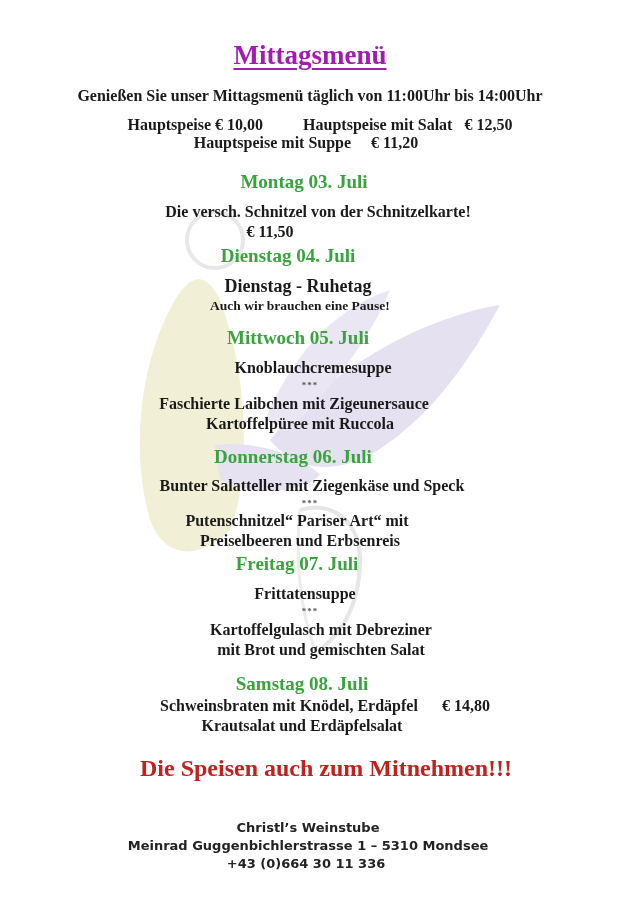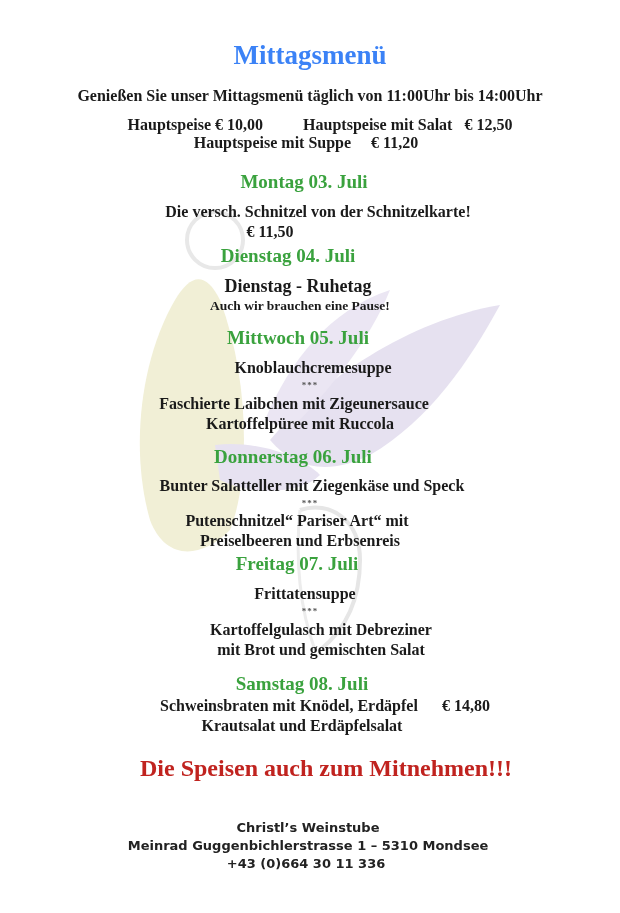--- a/index.html
+++ b/index.html
@@ -26,21 +26,22 @@
       position: absolute;
       left: 0;
       width: 620px;
       text-align: center;
       white-space: pre;
       z-index: 1;
     }
     .title {
       font-size: 27px;
       font-weight: bold;
-      color: #3b82f6;
+      color: #a21caf;
+      text-decoration: underline;
       text-decoration-thickness: 2px;
       text-underline-offset: 4px;
     }
     .intro {
       font-size: 16px;
       font-weight: bold;
     }
     .prices {
       font-size: 16px;
       font-weight: bold;

